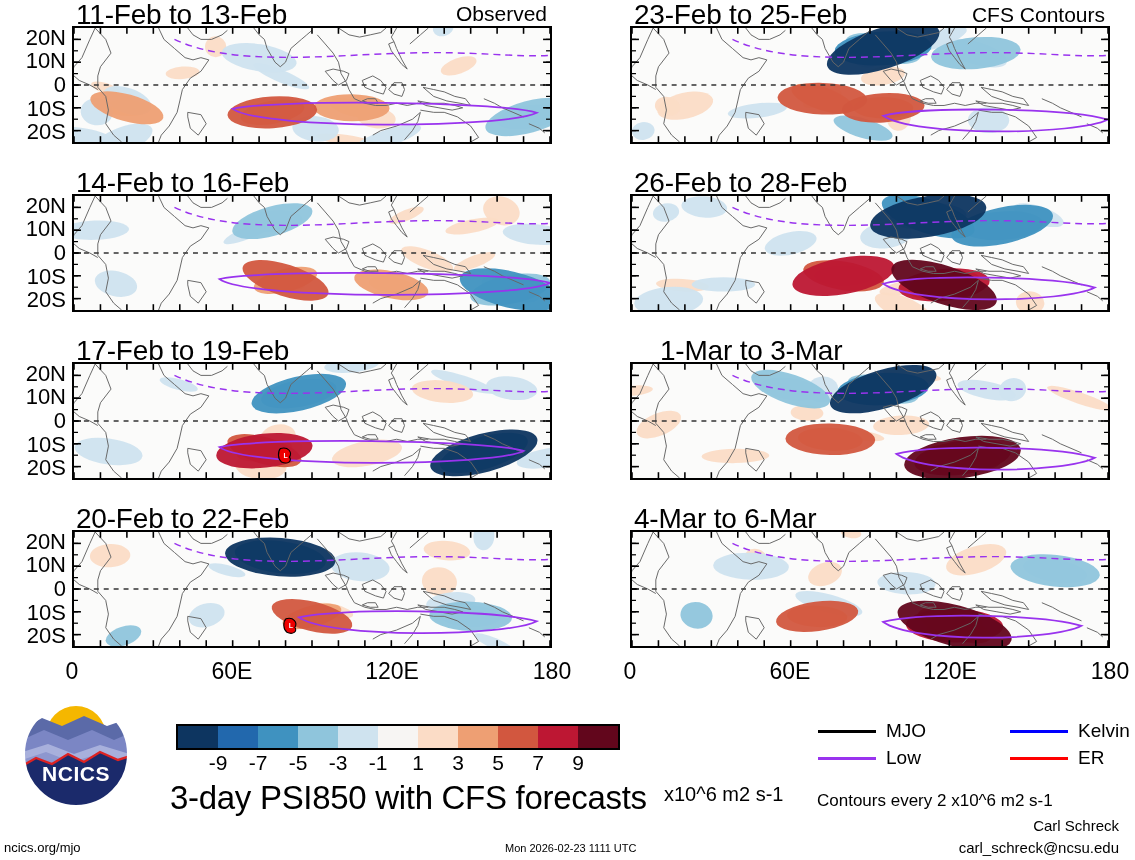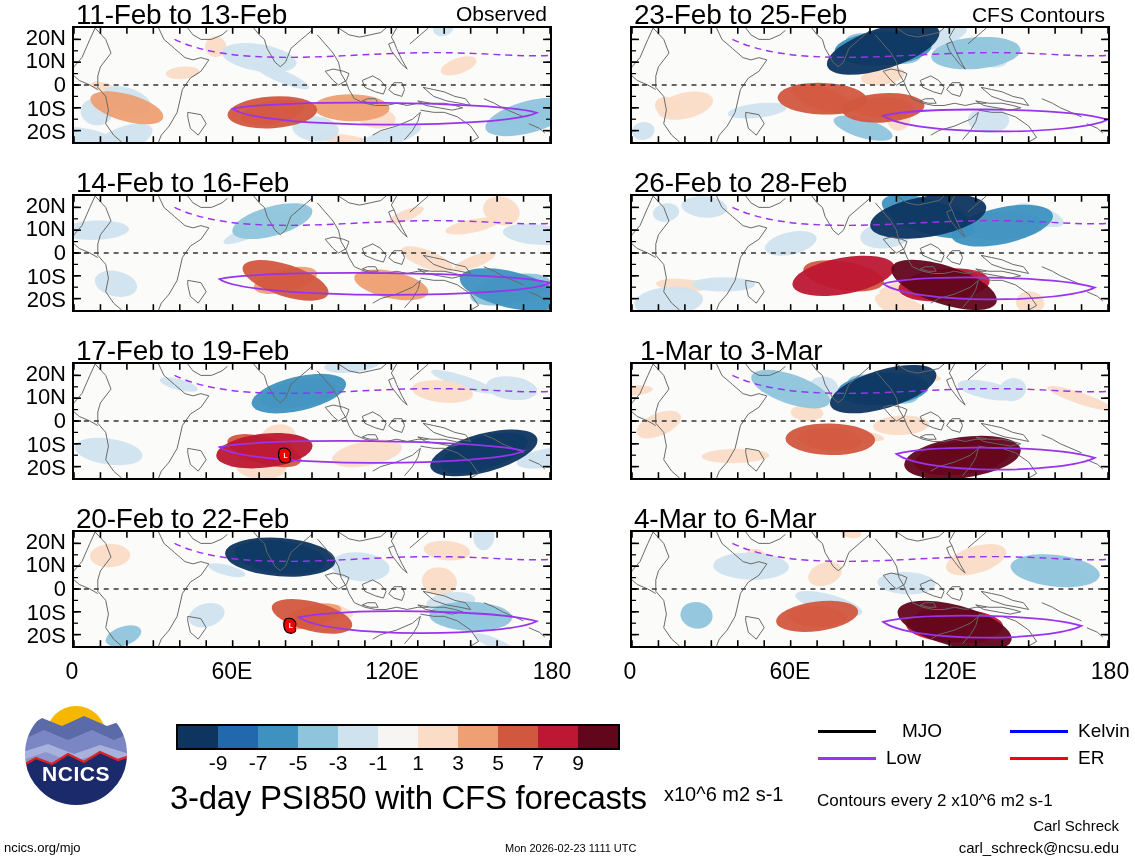--- a/index.html
+++ b/index.html
@@ -666,21 +666,21 @@
             <line x1="480" y1="35.4" x2="476" y2="35.4" stroke="#000" stroke-width="1.3"></line>
             <line x1="0" y1="23.6" x2="4" y2="23.6" stroke="#000" stroke-width="1.3"></line>
             <line x1="480" y1="23.6" x2="476" y2="23.6" stroke="#000" stroke-width="1.3"></line>
             <line x1="0" y1="11.8" x2="4" y2="11.8" stroke="#000" stroke-width="1.3"></line>
             <line x1="480" y1="11.8" x2="476" y2="11.8" stroke="#000" stroke-width="1.3"></line>
           </svg>
         </div>
       </div>
     </div>
     <div class="panel-wrap">
-      <div class="panel-title" style="left: 640px; top: 340px; text-decoration: underline;">1-Mar to 3-Mar</div>
+      <div class="panel-title" style="left: 660px; top: 340px; text-decoration: underline;">1-Mar to 3-Mar</div>
       <div class="map-box" style="left: 630px; top: 362px; width: 480px; height: 118px;">
         <div class="map-canvas">
           <svg viewBox="0 0 480 118" preserveAspectRatio="none">
             <rect x="0" y="0" width="480" height="118" fill="#fbfbfa"></rect>
             <ellipse cx="253.3" cy="26.0" rx="17.6" ry="6.4" fill="#f7f5f3" opacity="0.95" transform="rotate(-5.3 253.3 26.0)"></ellipse>
             <ellipse cx="160.0" cy="26.0" rx="19.3" ry="7.1" fill="#f7f5f3" opacity="0.95" transform="rotate(15.4 160.0 26.0)"></ellipse>
             <ellipse cx="200.0" cy="77.9" rx="20.4" ry="7.5" fill="#fbdcc6" opacity="0.95" transform="rotate(11.1 200.0 77.9)"></ellipse>
             <ellipse cx="333.3" cy="96.8" rx="18.3" ry="6.6" fill="#fbdcc6" opacity="0.95" transform="rotate(19.1 333.3 96.8)"></ellipse>
             <ellipse cx="1.5" cy="27.6" rx="19.6" ry="5.2" fill="#fbdcc6" opacity="0.95" transform="rotate(-5.1 1.5 27.6)"></ellipse>
             <ellipse cx="104.3" cy="95.2" rx="34.1" ry="7.4" fill="#fbdcc6" opacity="0.95" transform="rotate(-1.0 104.3 95.2)"></ellipse>
@@ -1103,21 +1103,21 @@
     <div class="cbar-tick" style="left: 398px; top: 752px;">1</div>
     <div class="cbar-tick" style="left: 438px; top: 752px;">3</div>
     <div class="cbar-tick" style="left: 478px; top: 752px;">5</div>
     <div class="cbar-tick" style="left: 518px; top: 752px;">7</div>
     <div class="cbar-tick" style="left: 558px; top: 752px;">9</div>
   </div>
 <div class="cbar-units" style="left:664px;top:745px;margin-top:39px;">x10^6 m2 s-1</div>
 
 <div id="legend-root">
     <div class="lg-line" style="left: 818px; top: 730px; border-top-color: rgb(0, 0, 0);"></div>
-    <div class="lg-item" style="left: 886px; top: 721px; margin-left: 16px;">MJO</div>
+    <div class="lg-item" style="left: 886px; top: 721px;">MJO</div>
     <div class="lg-line" style="left: 1010px; top: 730px; border-top-color: rgb(0, 0, 255);"></div>
     <div class="lg-item" style="left: 1078px; top: 721px;">Kelvin x2</div>
     <div class="lg-line" style="left: 818px; top: 757px; border-top-color: rgb(153, 51, 238);"></div>
     <div class="lg-item" style="left: 886px; top: 748px;">Low</div>
     <div class="lg-line" style="left: 1010px; top: 757px; border-top-color: rgb(255, 0, 0);"></div>
     <div class="lg-item" style="left: 1078px; top: 748px;">ER</div>
   </div>
 
 <div class="main-title" style="left:170px;top:781px;">3-day PSI850 with CFS forecasts</div>
 

